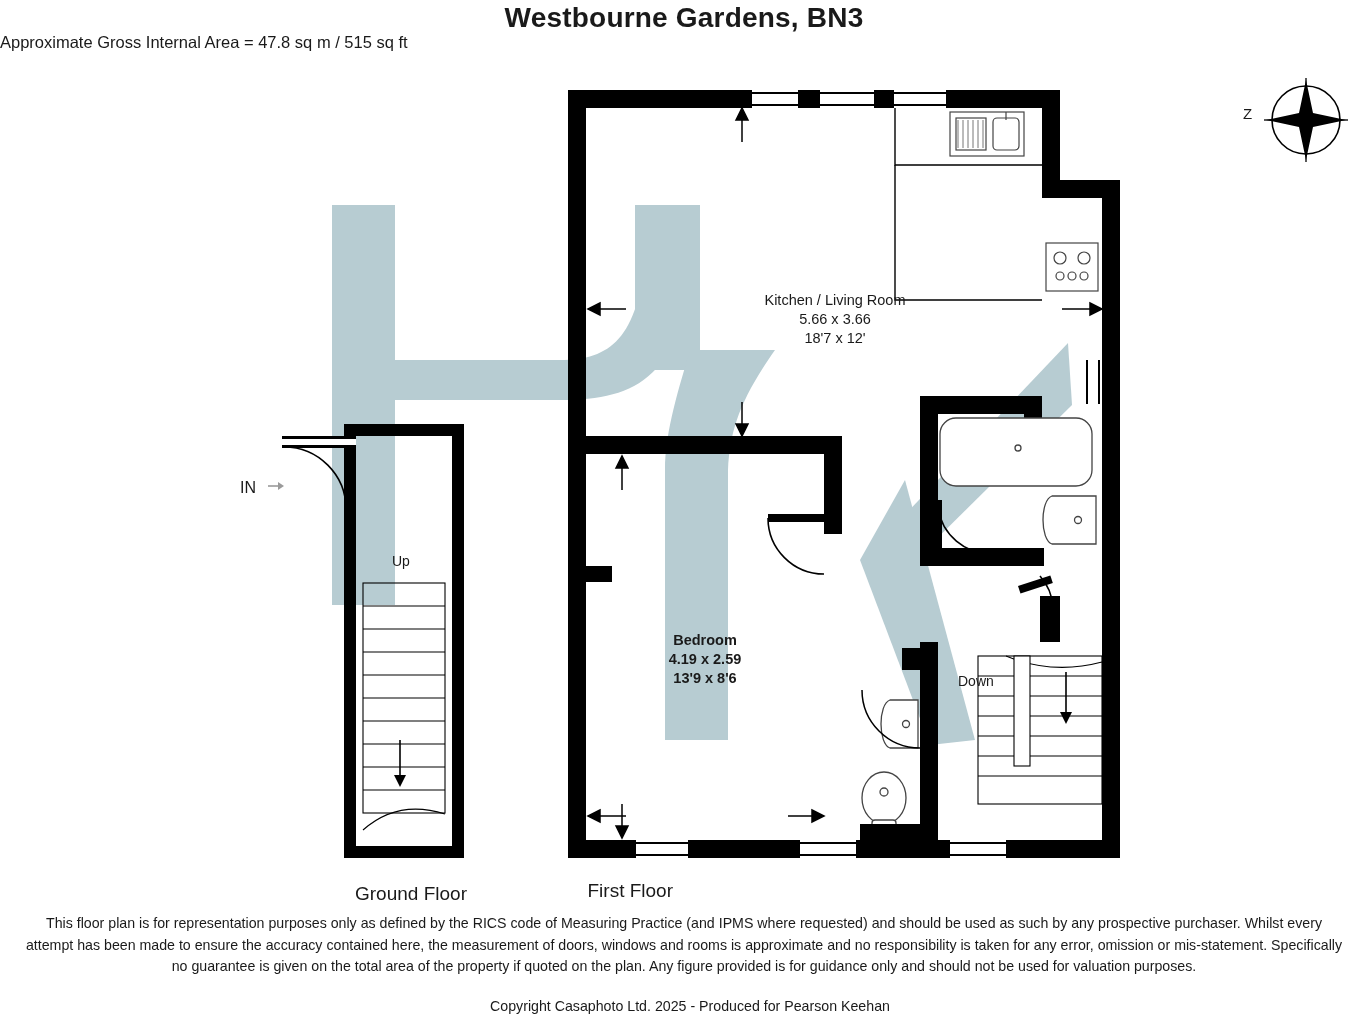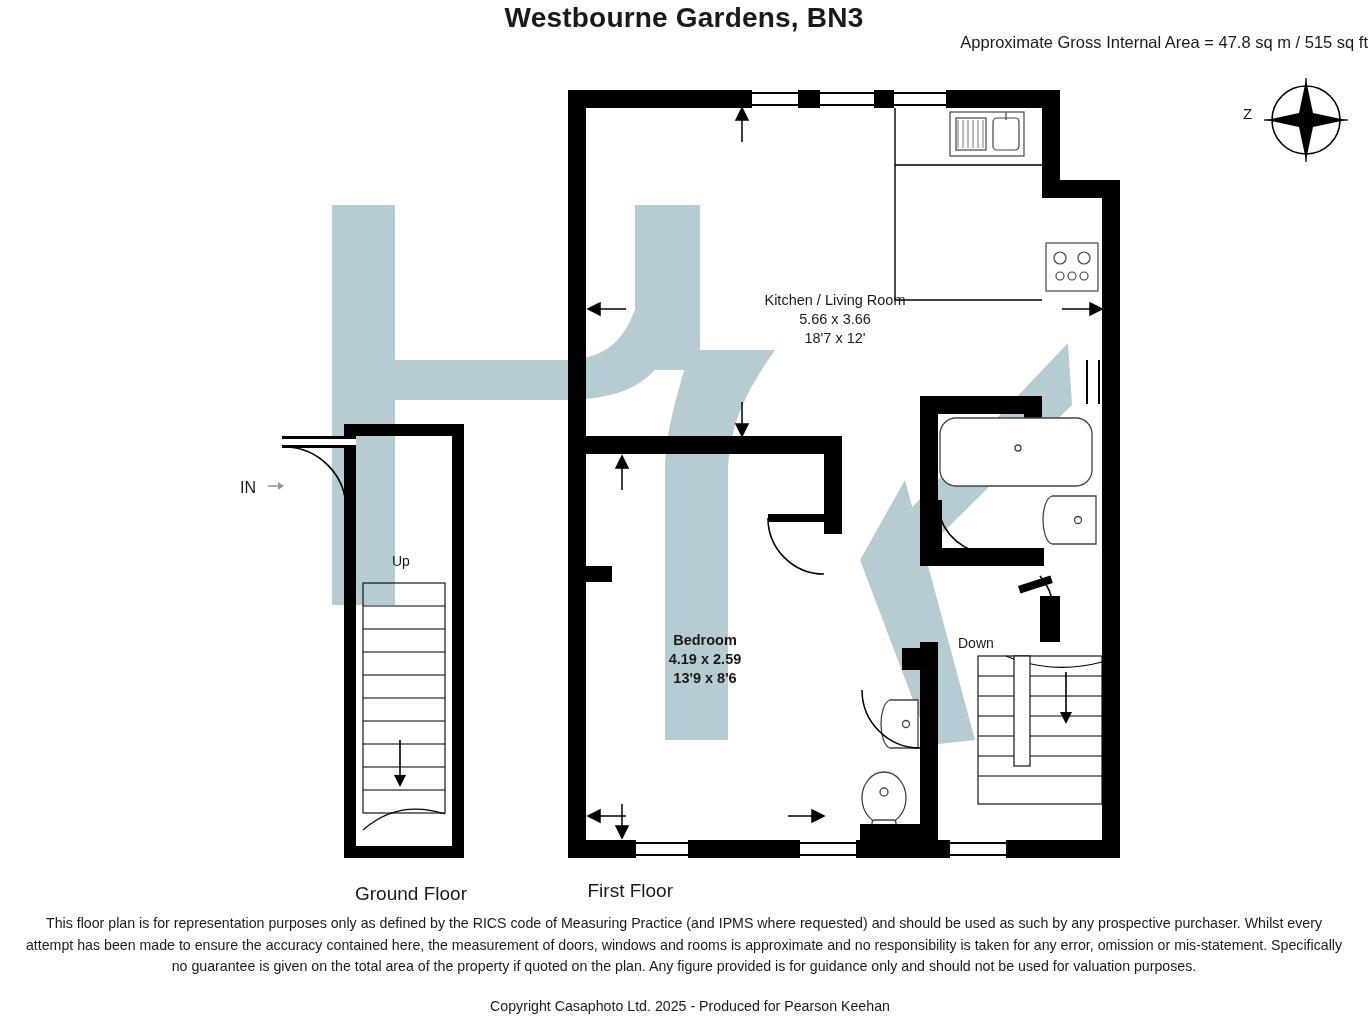--- a/index.html
+++ b/index.html
@@ -28,21 +28,21 @@
     text-align: center;
     font-size: 28px;
     font-weight: bold;
     letter-spacing: 0.2px;
   }
   .subtitle {
     position: absolute;
     top: 33px;
     left: 0;
     width: 1368px;
-    text-align: right;
+    text-align: left;
     font-size: 16.5px;
     font-weight: normal;
   }
   .plan-svg {
     position: absolute;
     top: 0;
     left: 0;
   }
   .floor-label {
     position: absolute;
@@ -60,21 +60,21 @@
     white-space: pre-line;
   }
   #kitchen-living-label { left: 690px; top: 291px; width: 290px; }
   #bedroom-label { left: 610px; top: 631px; width: 190px; font-weight: bold; }
 
   .small-label {
     position: absolute;
     font-size: 14px;
   }
   #up-label { left: 392px; top: 553px; }
-  #down-label { left: 958px; top: 635px; }
+  #down-label { left: 958px; top: 673px; }
   #in-label { left: 240px; top: 479px; font-size: 16px; }
   #north-letter { left: 1243px; top: 105px; font-size: 15px; }
 
   .disclaimer {
     position: absolute;
     left: 0;
     top: 913px;
     width: 1368px;
     text-align: center;
     font-size: 14.2px;

